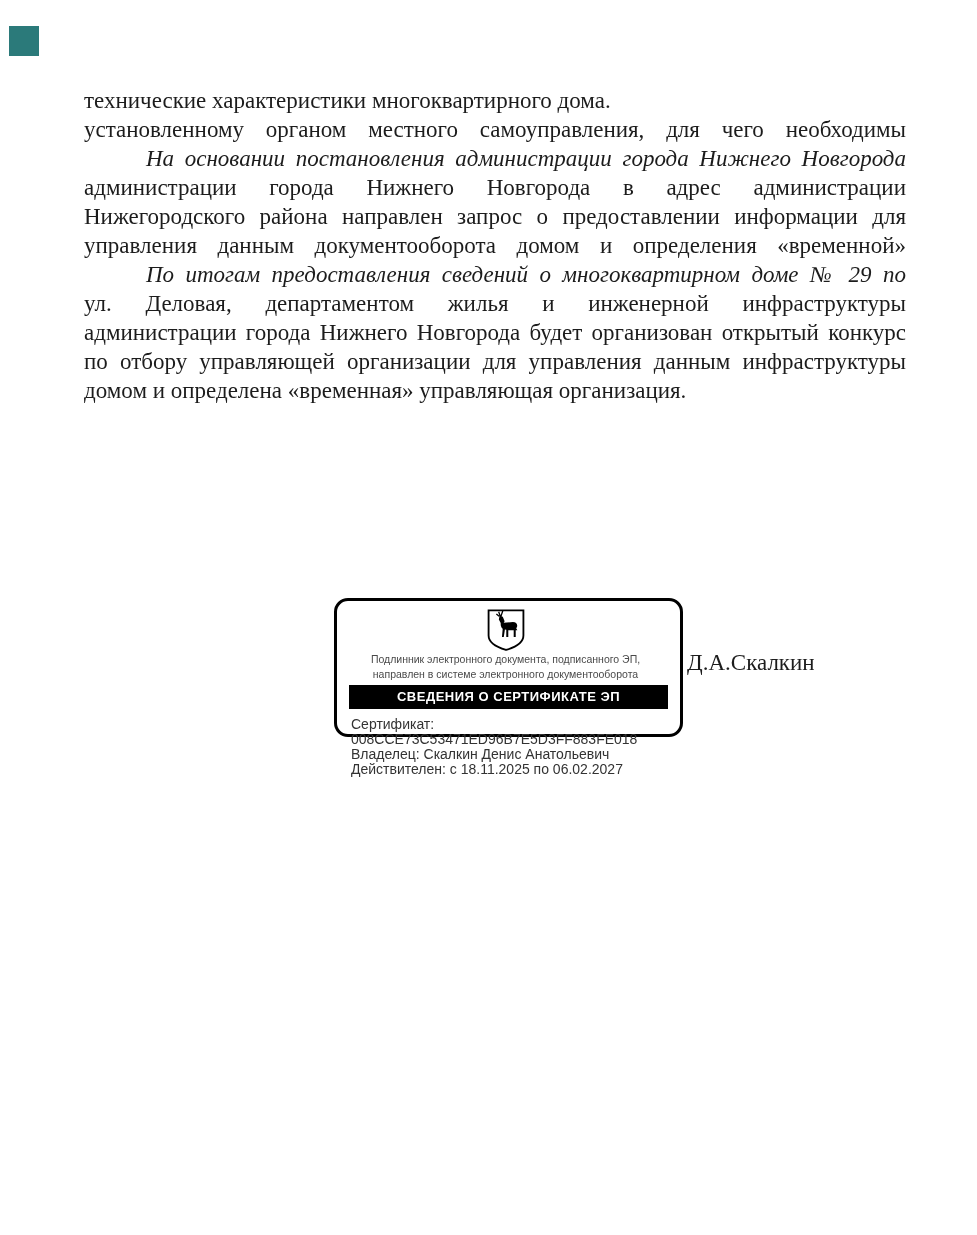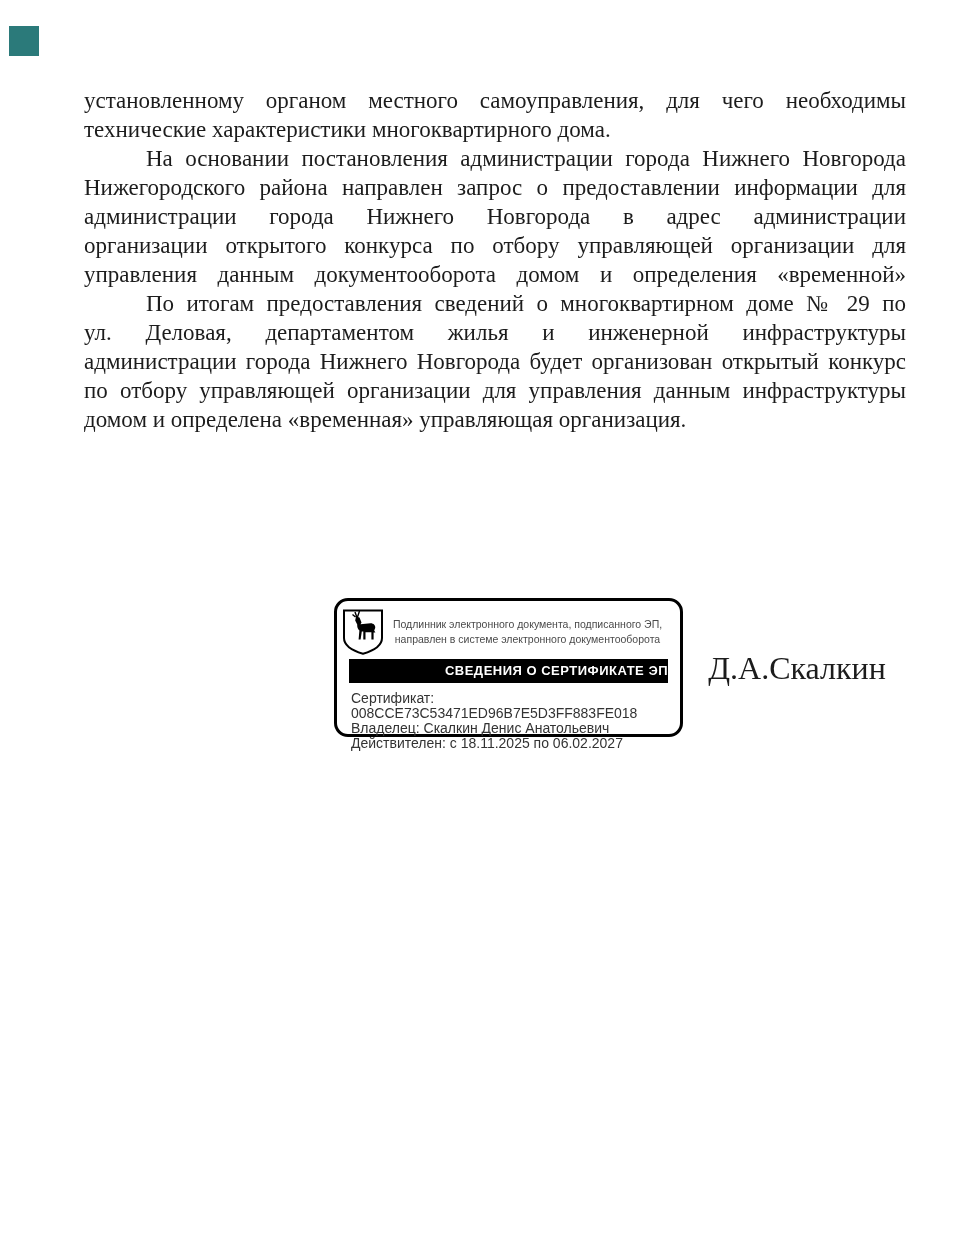--- a/index.html
+++ b/index.html
@@ -11,69 +11,69 @@
     position:absolute;left:9px;top:26px;width:30px;height:30px;
     background:#2b7a7a;
   }
   .text-block{
     position:absolute;left:84px;top:86px;width:822px;
     font-size:23px;line-height:29px;color:#1c1c1c;
   }
   .para{margin:0;}
   .line{white-space:nowrap;}
   .line.just{white-space:normal;text-align:justify;text-align-last:justify;}
-  .line.first-indent{padding-left:62px;}
+  .line.first-indent{padding-left:62px;font-style:italic;}
   .line.first-indent.just{padding-left:0;text-indent:62px;}
   .stamp{
     position:absolute;left:334px;top:598px;width:349px;height:139px;
     box-sizing:border-box;border:3px solid #000;border-radius:14px;
     background:#fff;
   }
   .stamp-top{
     display:flex;align-items:center;
     padding:7px 10px 2px 4px;
+    flex-direction:column;
   }
   .emblem{width:44px;height:48px;flex:0 0 44px;}
   .stamp-header{
     flex:1;text-align:center;
     font-family:"Liberation Sans", sans-serif;
     font-size:10.5px;line-height:15px;color:#4a4a4a;
     padding:0 2px;
   }
   .stamp-bar{
     margin:1px 12px 0 12px;background:#000;color:#fff;
-    text-align:right;font-family:"Liberation Sans", sans-serif;
+    text-align:center;font-family:"Liberation Sans", sans-serif;
     font-size:13px;font-weight:bold;letter-spacing:.5px;
     padding:4px 0 5px 0;
   }
   .stamp-cert{
     padding:8px 10px 0 14px;
     font-family:"Liberation Sans", sans-serif;
     font-size:14px;line-height:15px;color:#333;
   }
   .signature{
     position:absolute;right:70px;top:650px;width:220px;
-    font-size:32px;text-align:center;color:#1c1c1c;
+    font-size:23px;text-align:left;color:#1c1c1c;
   }
 </style>
 </head>
 <body>
 
 <div class="corner-marker"></div>
 
 <div class="text-block">
   <div class="para">
+    <div class="line">технические характеристики многоквартирного дома.</div>
     <div class="line just">установленному органом местного самоуправления, для чего необходимы</div>
-    <div class="line">технические характеристики многоквартирного дома.</div>
   </div>
   <div class="para">
     <div class="line just first-indent">На основании постановления администрации города Нижнего Новгорода</div>
+    <div class="line just">администрации города Нижнего Новгорода в адрес администрации</div>
     <div class="line just">Нижегородского района направлен запрос о предоставлении информации для</div>
-    <div class="line just">администрации города Нижнего Новгорода в адрес администрации</div>
-    <div class="line just">организации открытого конкурса по отбору управляющей организации для</div>
     <div class="line just">управления данным документооборота домом и определения «временной»</div>
   </div>
   <div class="para">
     <div class="line just first-indent">По итогам предоставления сведений о многоквартирном доме № 29 по</div>
     <div class="line just">ул. Деловая, департаментом жилья и инженерной инфраструктуры</div>
     <div class="line just">администрации города Нижнего Новгорода будет организован открытый конкурс</div>
     <div class="line just">по отбору управляющей организации для управления данным инфраструктуры</div>
     <div class="line">домом и определена «временная» управляющая организация.</div>
   </div>
 </div>

